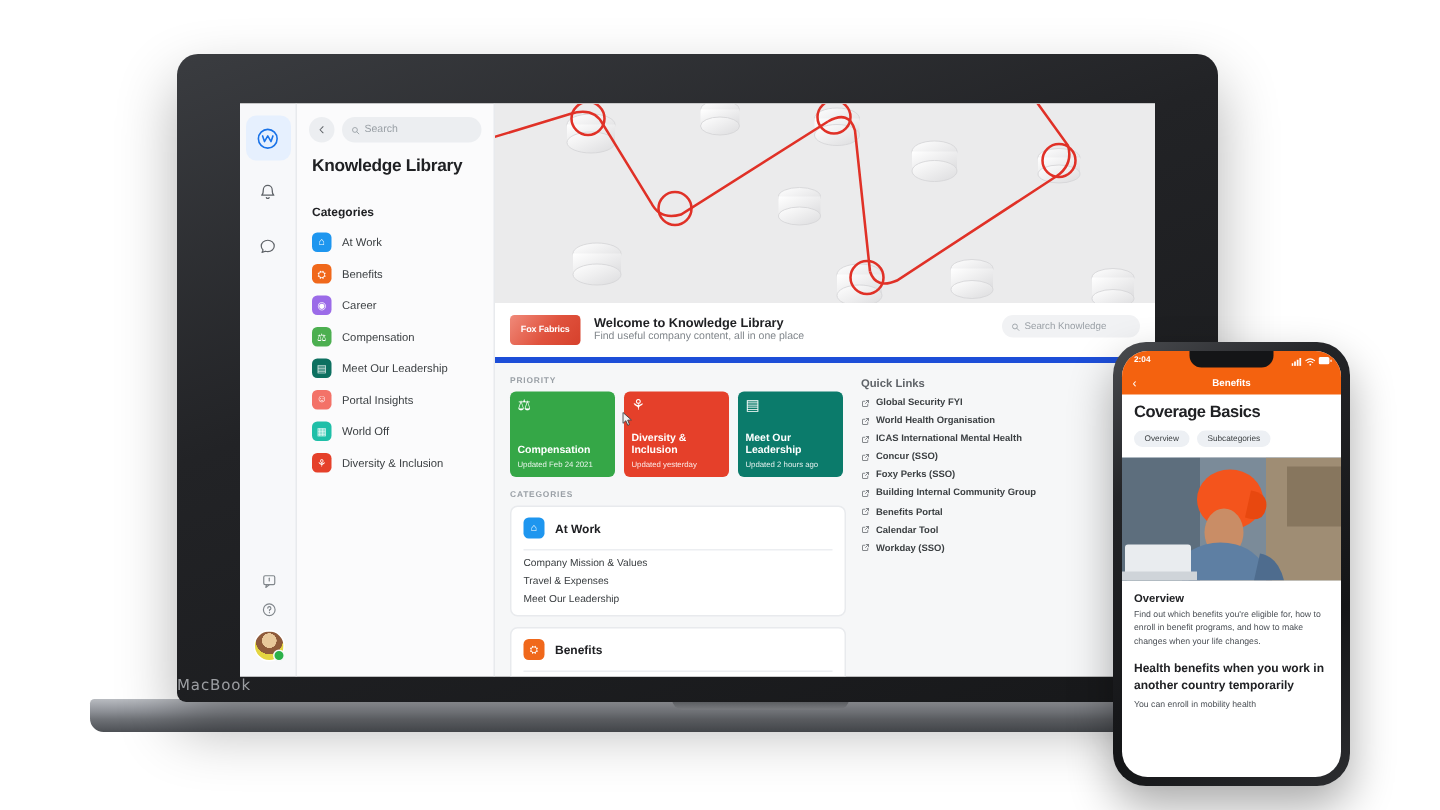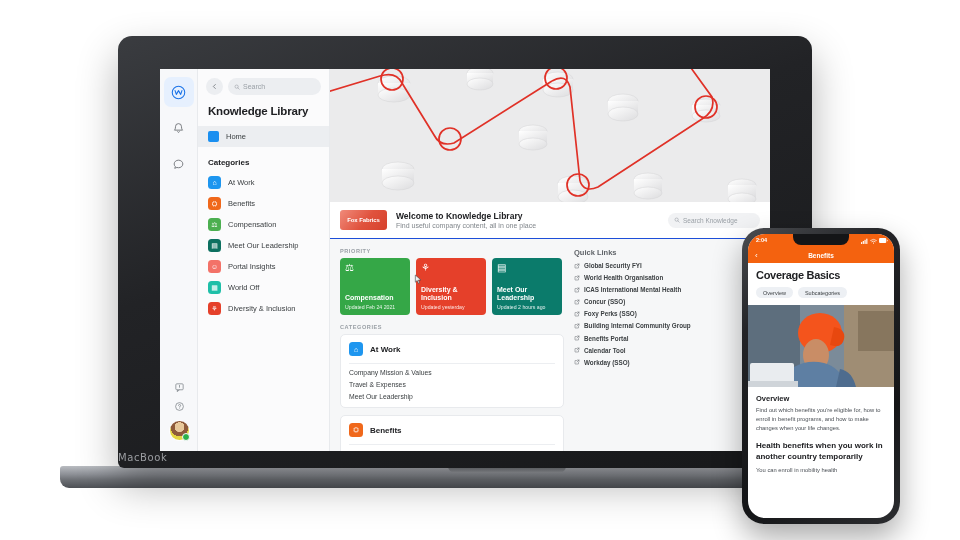--- a/index.html
+++ b/index.html
@@ -91,22 +91,22 @@
     display:flex; align-items:center; justify-content:center; color:#fff; font-size:7px;
   }
 
   
   .content { flex:1; background:#f6f7f8; overflow:hidden; position:relative; }
   .hero { height: 133px; position: relative; overflow:hidden;
     background: linear-gradient(140deg,#f2f2f3 0%, #e4e4e6 50%, #ededee 100%); }
   .hero svg { position:absolute; inset:0; }
 
   .welcome {
-    background:#fff; display:flex; align-items:center; gap:9px;
-    padding: 8px 10px; border-bottom:1px solid #1d4ed8;
+    background:#fff; display:flex; gap:9px;
+    padding: 8px 10px; border-bottom:4px solid #1d4ed8;
   }
   .foxlogo {
     width:47px; height:20px; border-radius:3px; flex:0 0 47px;
     background: linear-gradient(130deg,#f08a7a,#e0523d 55%, #d6412c);
     display:flex; align-items:center; justify-content:center;
     color:#fff; font-size:6px; font-weight:700; letter-spacing:-.1px;
   }
   .wl-t { font-size:8.5px; font-weight:700; color:#202124; }
   .wl-s { font-size:7px; color:#80868b; margin-top:1px; }
   .wl-search {
@@ -236,34 +236,34 @@
                 <svg width="6" height="6" viewBox="0 0 24 24">
                   <circle cx="10.5" cy="10.5" r="6.5" fill="none" stroke="#9aa0a6" stroke-width="2.4"></circle>
                   <path d="M15.5 15.5L21 21" stroke="#9aa0a6" stroke-width="2.4" stroke-linecap="round"></path>
                 </svg>
                 <span>Search</span>
               </div>
             </div>
 
             <div class="np-title">Knowledge Library</div>
 
-            <div class="np-home">
-              <span class="np-sq"></span>
-              <span>Home</span>
-            </div>
 
             <div class="np-sec">Categories</div>
             <div id="nav-cats">
                 <div class="np-item">
                   <span class="np-ic" style="background:#1e96ef">⌂</span>
                   <span>At Work</span>
                 </div>
                 <div class="np-item">
                   <span class="np-ic" style="background:#f0681b">⛭</span>
                   <span>Benefits</span>
+                </div>
+                <div class="np-item">
+                  <span class="np-ic" style="background:#9b6be8">◉</span>
+                  <span>Career</span>
                 </div>
                 <div class="np-item">
                   <span class="np-ic" style="background:#4caf50">⚖</span>
                   <span>Compensation</span>
                 </div>
                 <div class="np-item">
                   <span class="np-ic" style="background:#0d7060">▤</span>
                   <span>Meet Our Leadership</span>
                 </div>
                 <div class="np-item">

